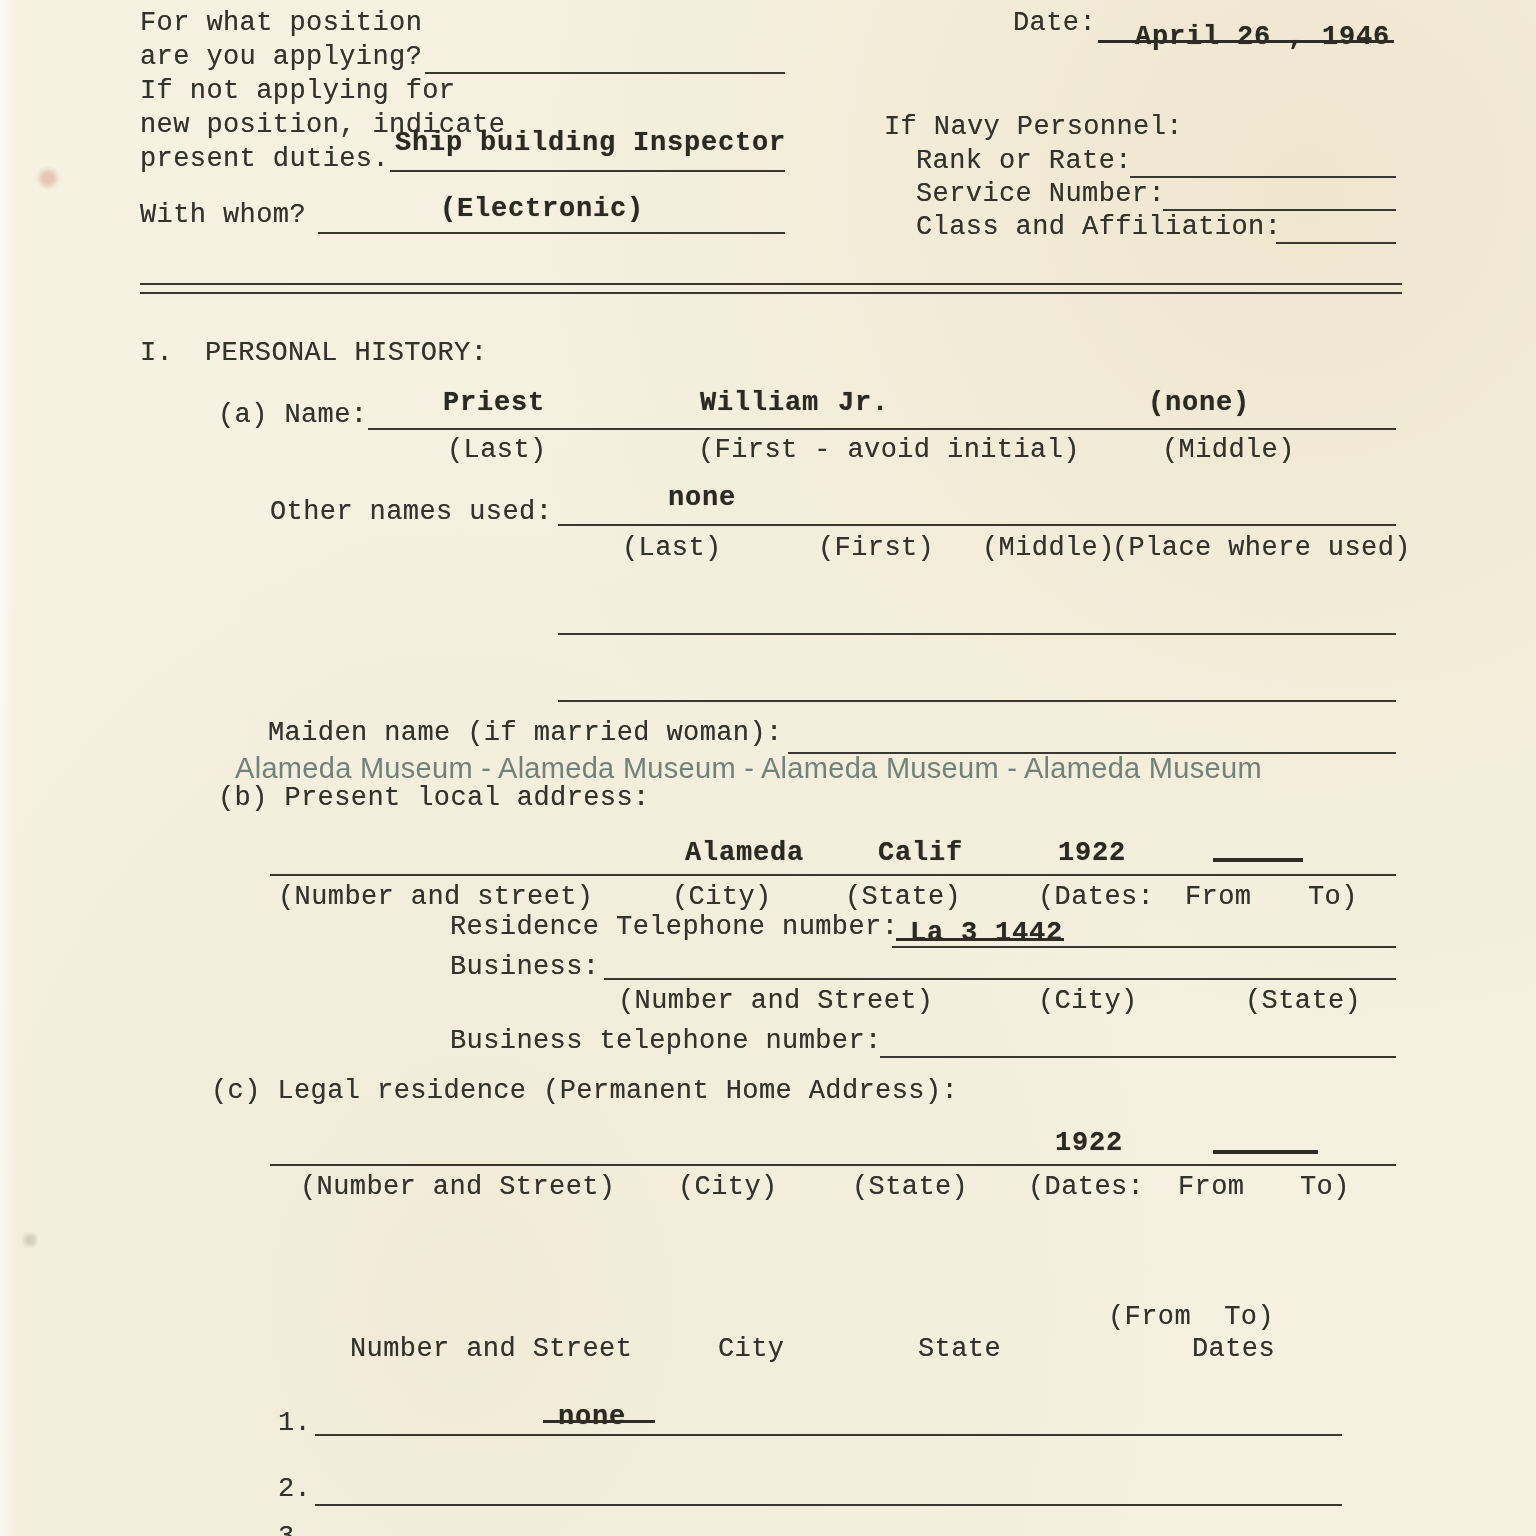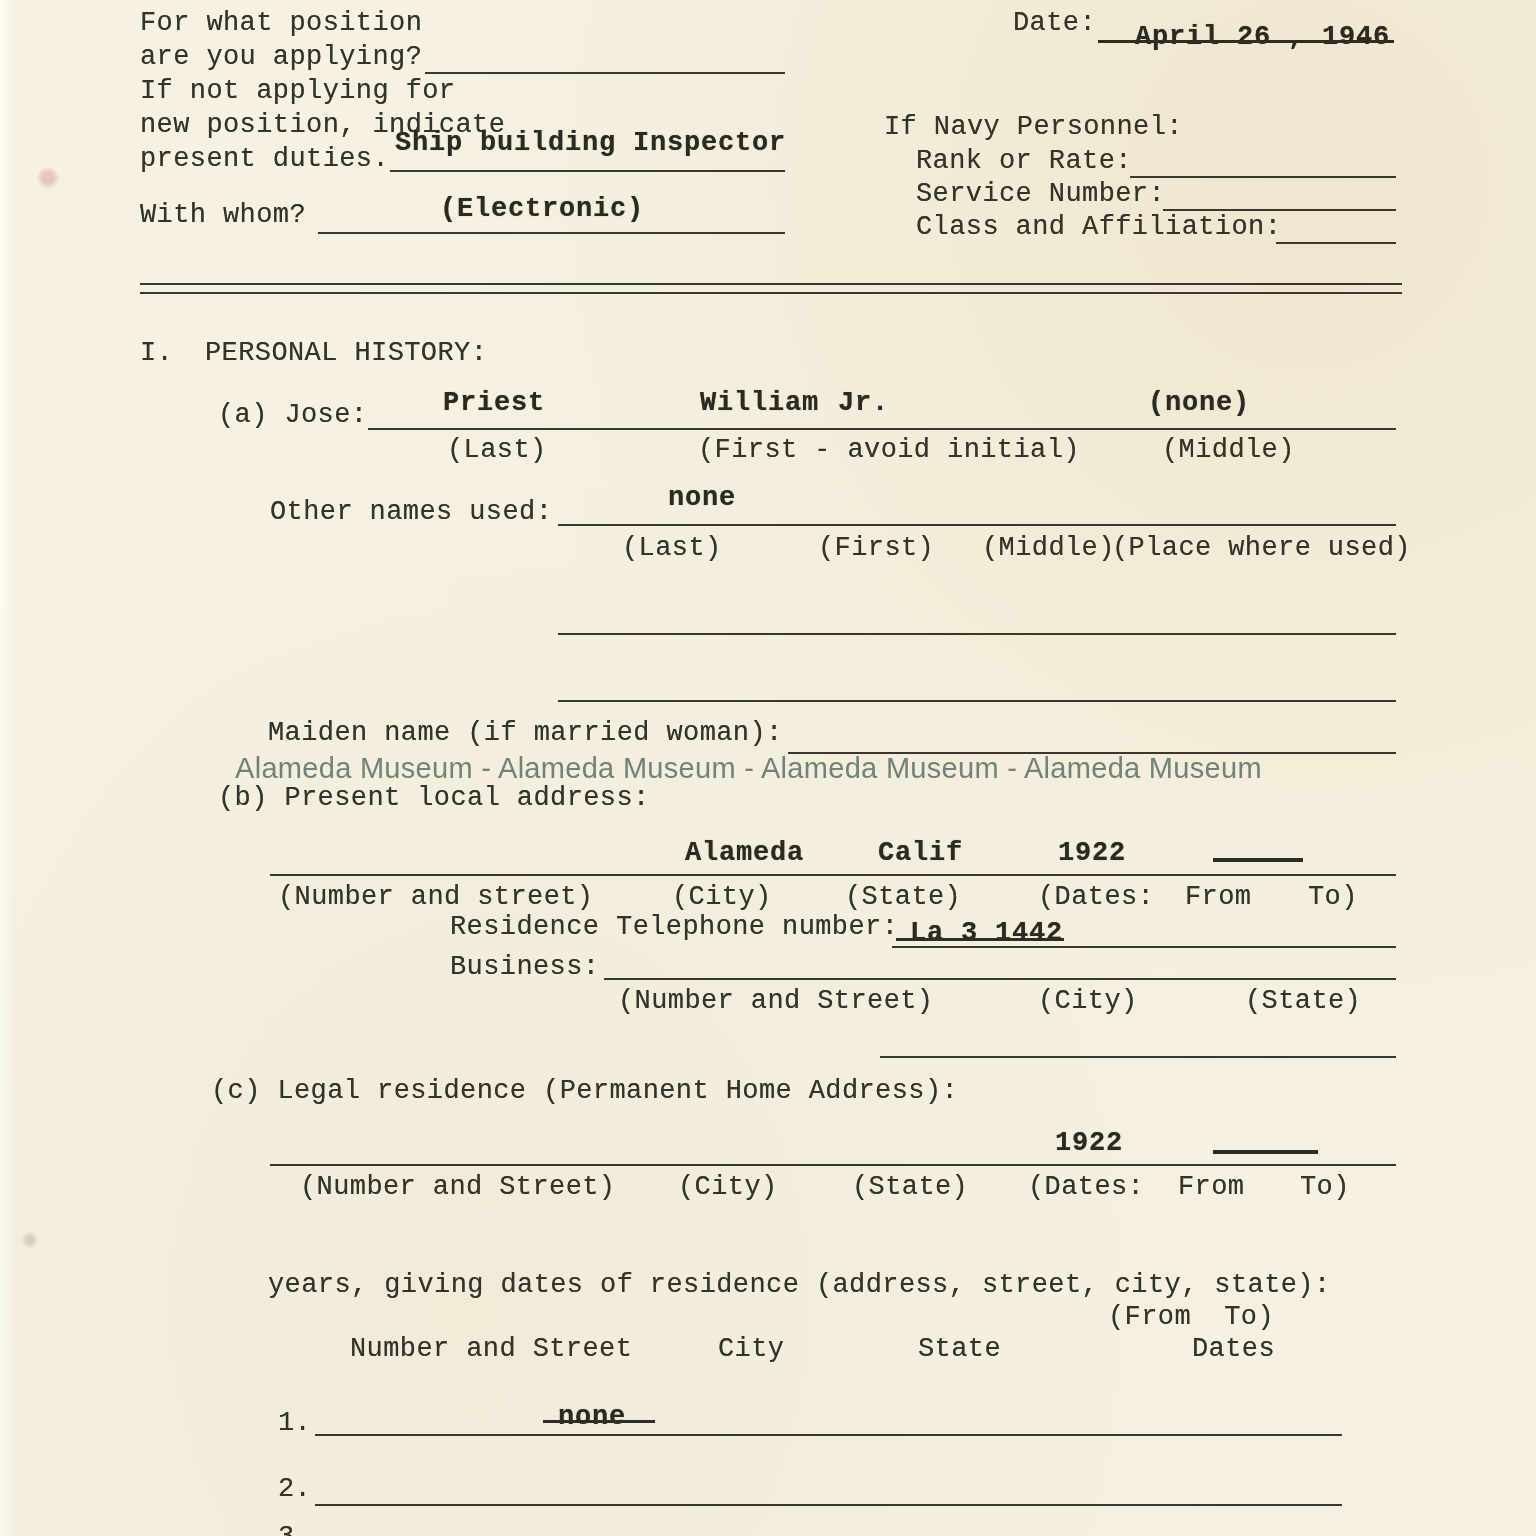--- a/index.html
+++ b/index.html
@@ -64,21 +64,21 @@
   <div class="line thin" style="left:1163px; top:209px; width:233px"></div>
   <span class="t" style="left:916px; top:212px">Class and Affiliation:</span>
   <div class="line thin" style="left:1276px; top:242px; width:120px"></div>
 
   <div class="line thin" style="left:140px; top:283px; width:1262px"></div>
   <div class="line thin" style="left:140px; top:292px; width:1262px"></div>
 
   <span class="t" style="left:140px; top:338px">I.</span>
   <span class="t" style="left:205px; top:338px">PERSONAL HISTORY:</span>
 
-  <span class="t" style="left:218px; top:400px">(a) Jose:</span>
+  <span class="t" style="left:218px; top:400px">(a) Name:</span>
   <span class="b" style="left:443px; top:388px">Priest</span>
   <span class="b" style="left:700px; top:388px">William</span>
   <span class="b" style="left:838px; top:388px">Jr.</span>
   <span class="b" style="left:1148px; top:388px">(none)</span>
   <div class="line thin" style="left:368px; top:428px; width:1028px"></div>
   <span class="t" style="left:447px; top:435px">(Last)</span>
   <span class="t" style="left:698px; top:435px">(First - avoid initial)</span>
   <span class="t" style="left:1162px; top:435px">(Middle)</span>
 
   <span class="t" style="left:270px; top:497px">Other names used:</span>
@@ -114,34 +114,34 @@
   <span class="b" style="left:910px; top:918px">La 3 1442</span>
   <div class="strikebar" style="left:896px; top:938px; width:168px"></div>
   <div class="line thin" style="left:892px; top:946px; width:504px"></div>
 
   <span class="t" style="left:450px; top:952px">Business:</span>
   <div class="line thin" style="left:604px; top:978px; width:792px"></div>
   <span class="t" style="left:618px; top:986px">(Number and Street)</span>
   <span class="t" style="left:1038px; top:986px">(City)</span>
   <span class="t" style="left:1245px; top:986px">(State)</span>
 
+  <span class="t" style="left:450px; top:1026px">Business telephone number:</span>
   <div class="line thin" style="left:880px; top:1056px; width:516px"></div>
 
   <span class="t" style="left:211px; top:1076px">(c) Legal residence (Permanent Home Address):</span>
   <span class="b" style="left:1055px; top:1128px">1922</span>
   <div class="line thick" style="left:1213px; top:1150px; width:105px"></div>
   <div class="line thin" style="left:270px; top:1164px; width:1126px"></div>
   <span class="t" style="left:300px; top:1172px">(Number and Street)</span>
   <span class="t" style="left:678px; top:1172px">(City)</span>
   <span class="t" style="left:852px; top:1172px">(State)</span>
   <span class="t" style="left:1028px; top:1172px">(Dates:</span>
   <span class="t" style="left:1178px; top:1172px">From</span>
   <span class="t" style="left:1300px; top:1172px">To)</span>
 
-  <span class="t" style="left:268px; top:1270px">years, giving dates of residence (address, street, city, state):</span>
   <span class="t" style="left:1108px; top:1302px">(From  To)</span>
 
   <span class="t" style="left:350px; top:1334px">Number and Street</span>
   <span class="t" style="left:718px; top:1334px">City</span>
   <span class="t" style="left:918px; top:1334px">State</span>
   <span class="t" style="left:1192px; top:1334px">Dates</span>
 
   <span class="t" style="left:278px; top:1408px">1.</span>
   <span class="b" style="left:558px; top:1402px">none</span>
   <div class="strikebar" style="left:543px; top:1420px; width:112px"></div>

